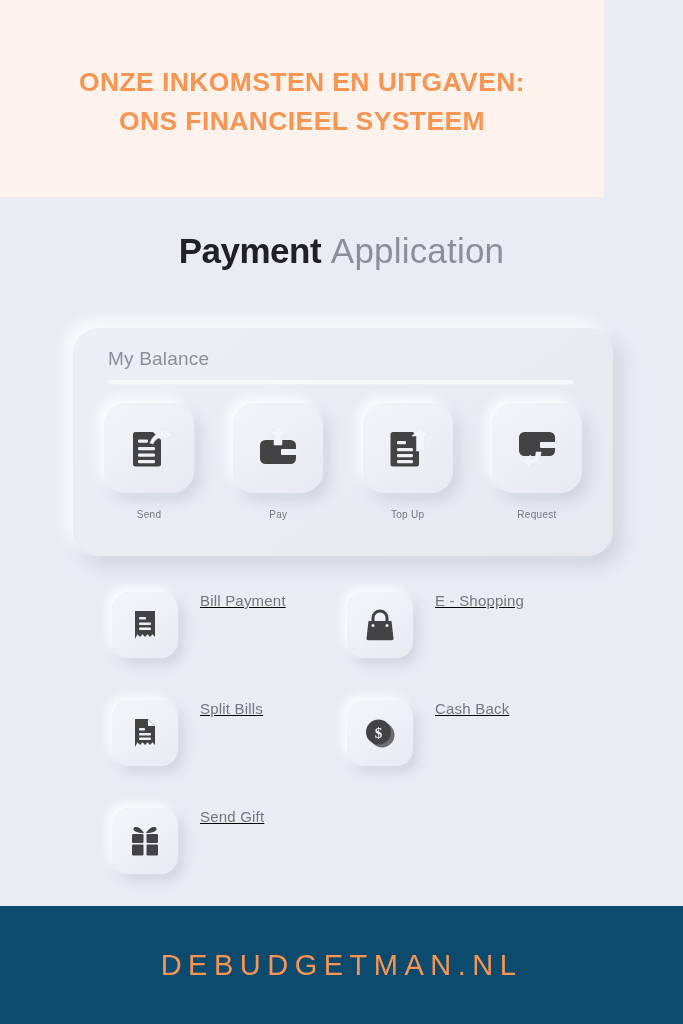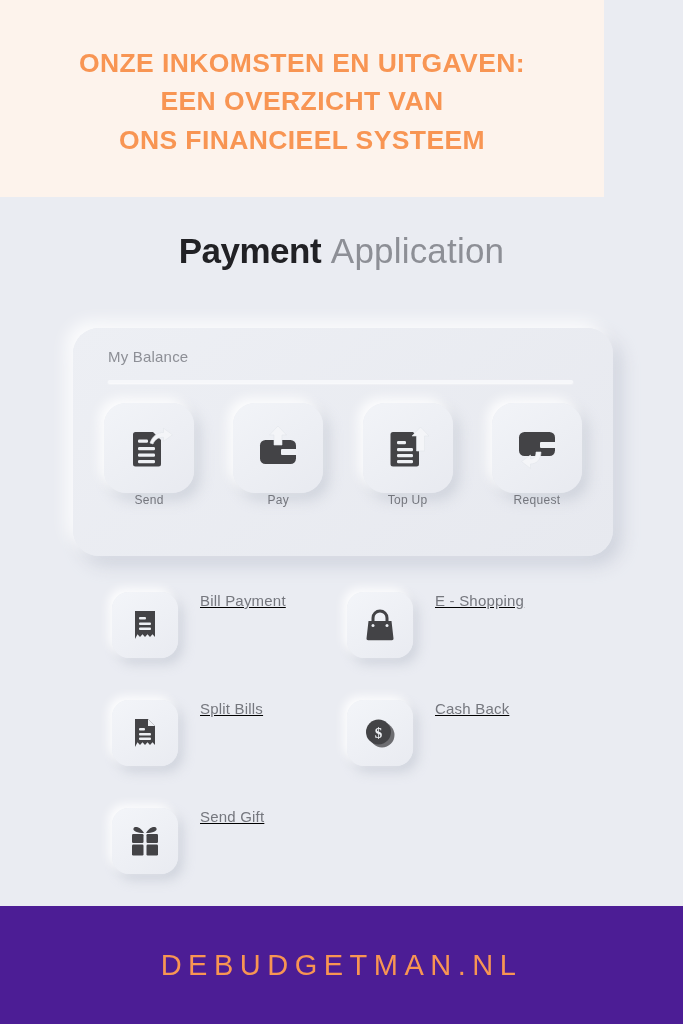--- a/index.html
+++ b/index.html
@@ -64,21 +64,21 @@
     left: 73px; top: 328px;
     width: 540px; height: 228px;
     border-radius: 26px;
     background: linear-gradient(145deg, #edeff4, #e7e9ef);
     box-shadow: -7px -7px 16px rgba(255,255,255,0.85),
                  8px 9px 18px rgba(176,181,196,0.48);
   }
   .balance-label {
     position: absolute;
     left: 35px; top: 20px;
-    font-size: 15px;
+    font-size: 19px;
     color: #8d8f96;
     letter-spacing: 0.2px;
   }
   .balance-divider {
     position: absolute;
     left: 35px; top: 52px;
     width: 465px; height: 3px;
     border-radius: 2px;
     background: #f6f7fa;
     box-shadow: 0 1px 2px rgba(255,255,255,0.9);
@@ -102,21 +102,22 @@
     width: 90px; height: 90px;
     border-radius: 22px;
     background: linear-gradient(145deg, #f2f4f8, #e8eaf0);
     box-shadow: -5px -5px 12px rgba(255,255,255,0.9),
                  6px 7px 14px rgba(176,181,196,0.45);
     display: flex;
     align-items: center;
     justify-content: center;
   }
   .action-label {
-    font-size: 12px;
+    margin-top: 16px;
+    font-size: 10px;
     color: #74767d;
     letter-spacing: 0.3px;
     white-space: nowrap;
   }
 
   
   .feature-grid {
     position: absolute;
     left: 112px; top: 592px;
     width: 470px;
@@ -146,41 +147,40 @@
     color: #75777e;
     letter-spacing: 0.2px;
     white-space: nowrap;
   }
 
   
   .footer-band {
     position: absolute;
     left: 0; top: 906px;
     width: 683px; height: 118px;
-    background: #4c1d95;
+    background: #0c4a6e;
     display: flex;
     align-items: center;
     justify-content: center;
   }
   .footer-text {
     color: #f89553;
     font-size: 29px;
     letter-spacing: 6.5px;
     font-weight: 400;
     white-space: nowrap;
   }
 
   svg { display: block; }
 </style>
 </head>
 <body>
 
 <div class="header-band">
   <div class="header-line">ONZE INKOMSTEN EN UITGAVEN:</div>
-  <div class="header-line">EEN OVERZICHT VAN</div>
   <div class="header-line">ONS FINANCIEEL SYSTEEM</div>
 </div>
 
 <div class="app-title">
   <span class="strong">Payment</span>
   <span class="light">Application</span>
 </div>
 
 <div class="balance-card">
 

